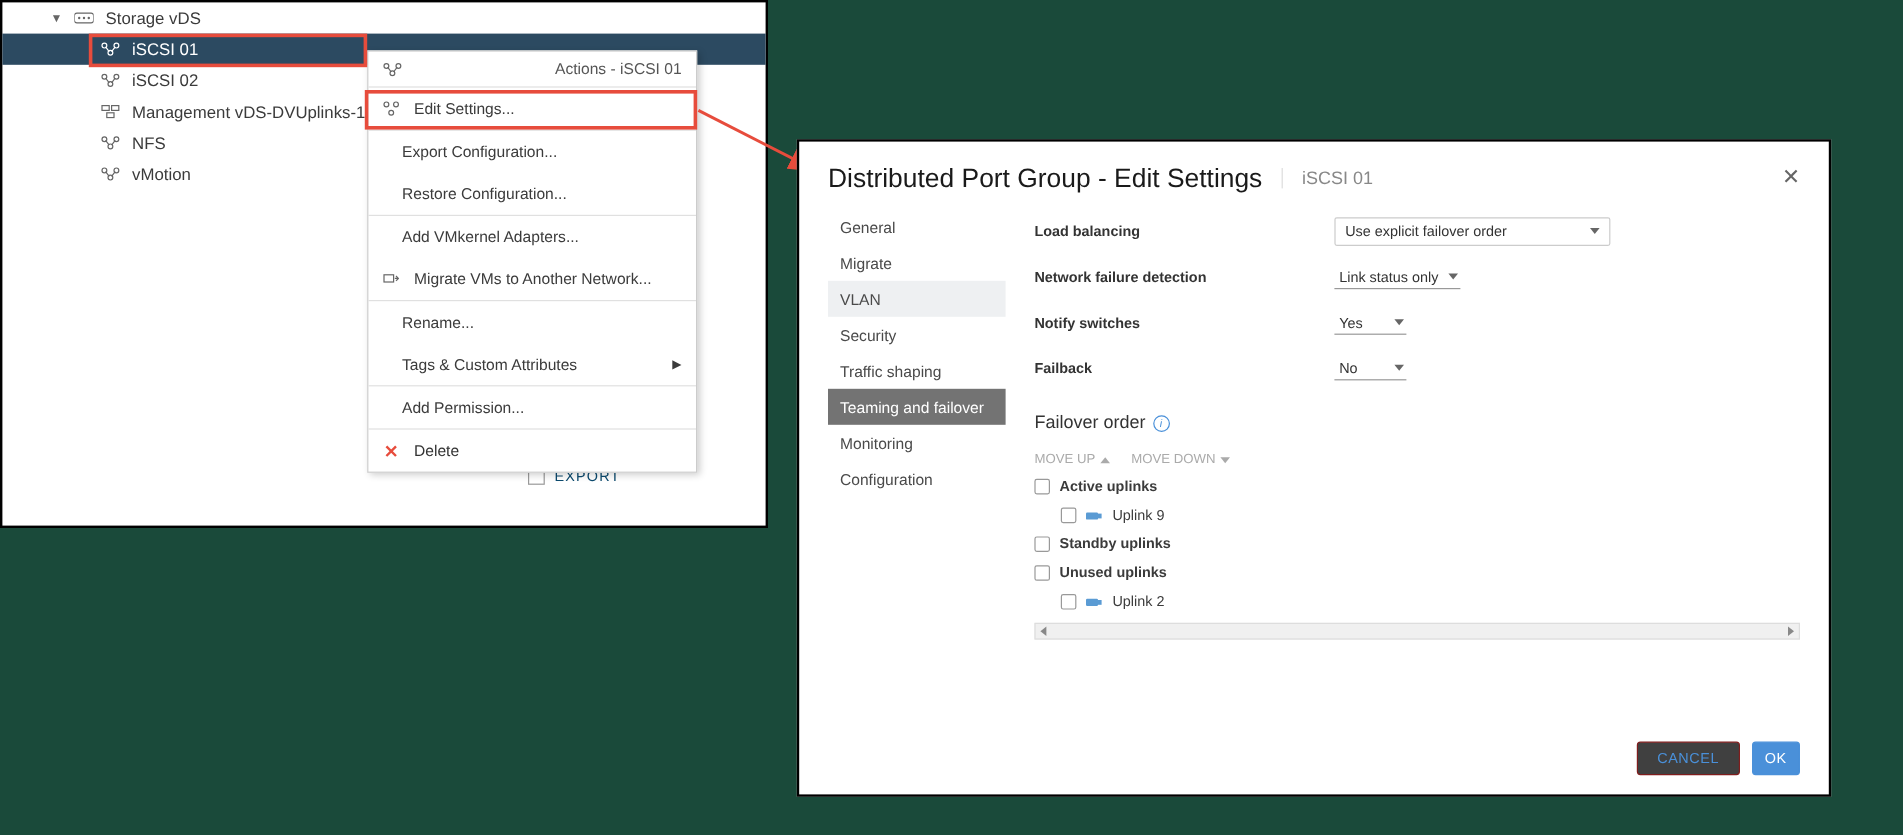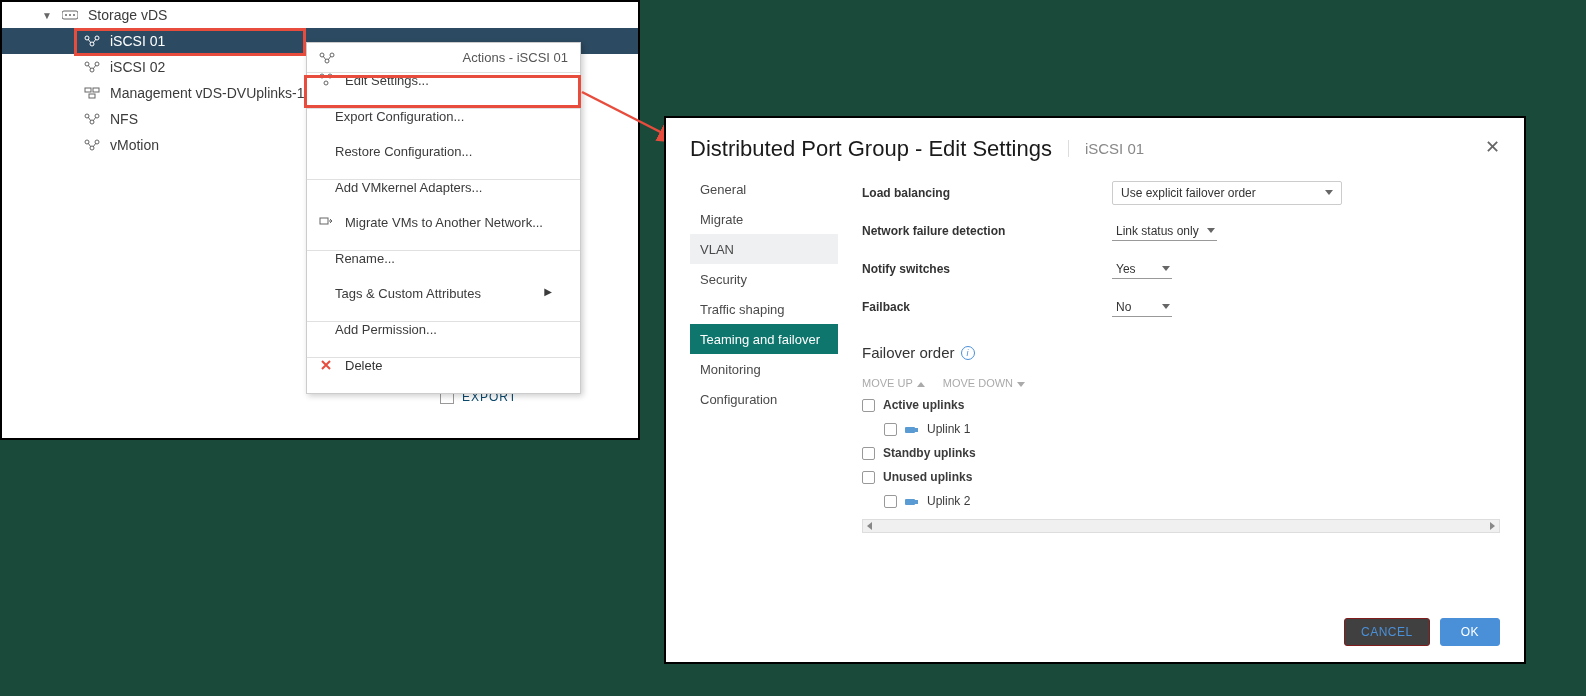--- a/index.html
+++ b/index.html
@@ -17,41 +17,41 @@
 .highlight-red { position: absolute; border: 3px solid #e74c3c; pointer-events: none; }
 .hl-iscsi { left: 74px; top: 28px; width: 232px; height: 28px; }
 .hl-edit { left: 304px; top: 75px; width: 277px; height: 33px; }
 .export-btn { position: absolute; left: 438px; top: 388px; display: flex; align-items: center; gap: 8px; color: #0c4a6e; font-size: 12px; letter-spacing: 1px; }
 .export-icon { width: 14px; height: 14px; border: 1px solid #999; display: inline-block; }
 
 
 .context-menu { position: absolute; left: 306px; top: 42px; width: 275px; background: #fff; border: 1px solid #ccc; box-shadow: 2px 2px 6px rgba(0,0,0,0.2); }
 .cm-header { height: 30px; display: flex; align-items: center; padding: 0 12px; border-bottom: 1px solid #e0e0e0; font-size: 13px; color: #555; justify-content: space-between; }
 .cm-header .tree-icon { margin-right: 8px; }
-.cm-item { height: 35px; display: flex; align-items: flex-start; padding: 0 28px 0 28px; font-size: 13px; color: #3b3b3b; cursor: pointer; position: relative; }
+.cm-item { height: 35px; display: flex; align-items: center; padding: 0 12px 0 28px; font-size: 13px; color: #3b3b3b; cursor: pointer; position: relative; }
 .cm-item.with-icon { padding-left: 12px; }
 .cm-item .item-icon { width: 18px; margin-right: 8px; display: inline-flex; }
 .cm-divider { height: 1px; background: #e0e0e0; }
 .cm-arrow { margin-left: auto; font-size: 10px; }
 .cm-delete { color: #333; }
 .cm-delete .item-icon svg path { stroke: #e74c3c; }
 
 
 .arrow-svg { position: absolute; pointer-events: none; }
 
 
 .dialog { position: absolute; left: 664px; top: 116px; width: 862px; height: 548px; background: #fff; border: 2px solid #000; }
 .dialog-header { padding: 18px 24px 12px; display: flex; align-items: flex-start; }
 .dialog-title { font-size: 22px; font-weight: 300; color: #1a1a1a; line-height: 1.2; }
 .dialog-subtitle { font-size: 15px; color: #888; margin-left: 16px; padding-left: 16px; border-left: 1px solid #ddd; margin-top: 4px; }
 .dialog-close { margin-left: auto; font-size: 18px; color: #666; cursor: pointer; }
 .dialog-body { display: flex; padding: 0 0 0 24px; height: 400px; }
 .dialog-sidebar { width: 148px; }
 .ds-item { height: 30px; display: flex; align-items: center; padding: 0 10px; font-size: 13px; color: #4a4a4a; cursor: pointer; }
-.ds-item.active { background: #0f766e; color: #fff; }
+.ds-item.active { background: #737373; color: #fff; }
 .ds-item.hover { background: #eef0f2; }
 .dialog-content { flex: 1; padding: 0 24px; position: relative; }
 .form-row { display: flex; align-items: center; height: 38px; }
 .form-label { width: 250px; font-size: 12px; font-weight: 600; color: #333; }
 .form-control { font-size: 12px; color: #333; }
 .select-underline { border: none; border-bottom: 1px solid #999; padding: 2px 18px 2px 4px; font-size: 12px; position: relative; display: inline-block; min-width: 60px; }
 .select-underline::after { content: ''; position: absolute; right: 2px; top: 6px; border-left: 4px solid transparent; border-right: 4px solid transparent; border-top: 5px solid #666; }
 .select-wide { width: 230px; border: 1px solid #ccc; border-radius: 2px; padding: 4px 20px 4px 8px; font-size: 12px; position: relative; display: inline-block; }
 .select-wide::after { content: ''; position: absolute; right: 8px; top: 8px; border-left: 4px solid transparent; border-right: 4px solid transparent; border-top: 5px solid #666; }
 .hl-loadbal { left: 876px; top: 203px; width: 504px; height: 24px; }
@@ -69,21 +69,21 @@
 .checkbox { width: 13px; height: 13px; border: 1px solid #999; border-radius: 2px; display: inline-block; }
 .uplink-icon { width: 14px; height: 10px; display: inline-block; }
 .scrollbar-h { height: 14px; background: #f0f0f0; border: 1px solid #ddd; position: relative; margin-top: 6px; }
 .scrollbar-h::before, .scrollbar-h::after { content: ''; position: absolute; top: 2px; width: 0; height: 0; border-top: 4px solid transparent; border-bottom: 4px solid transparent; }
 .scrollbar-h::before { left: 4px; border-right: 5px solid #888; }
 .scrollbar-h::after { right: 4px; border-left: 5px solid #888; }
 
 .dialog-footer { position: absolute; bottom: 16px; right: 24px; display: flex; gap: 10px; }
 .btn { padding: 6px 16px; font-size: 12px; border-radius: 3px; cursor: pointer; letter-spacing: 0.5px; }
 .btn-cancel { background: #404040; border: 1px solid #7f1d1d; color: #4a90d9; }
-.btn-ok { background: #4a90d9; border: 1px solid #4a90d9; color: #fff; padding: 6px 20px; }
+.btn-ok { background: #4a90d9; border: 1px solid #4a90d9; color: #fff; padding: 6px 10px; }
 
 svg.network-icon { width: 16px; height: 12px; }
 </style>
 </head>
 <body>
 
 <div class="left-panel">
   <div class="tree-row root">
     <span class="tree-chevron">▼</span>
     <span class="tree-icon">
@@ -316,21 +316,21 @@
           <span>Active uplinks</span>
         </div>
         <div class="fo-item">
           <span class="checkbox"></span>
           <span class="uplink-icon">
             <svg width="14" height="10" viewBox="0 0 14 10">
                 <rect x="0" y="2" width="10" height="6" rx="1" fill="#5a9bd4"></rect>
                 <rect x="10" y="3" width="3" height="4" fill="#5a9bd4"></rect>
               </svg>
           </span>
-          <span>Uplink 1</span>
+          <span>Uplink 9</span>
         </div>
         <div class="fo-group">
           <span class="checkbox"></span>
           <span>Standby uplinks</span>
         </div>
         <div class="fo-group">
           <span class="checkbox"></span>
           <span>Unused uplinks</span>
         </div>
         <div class="fo-item">

